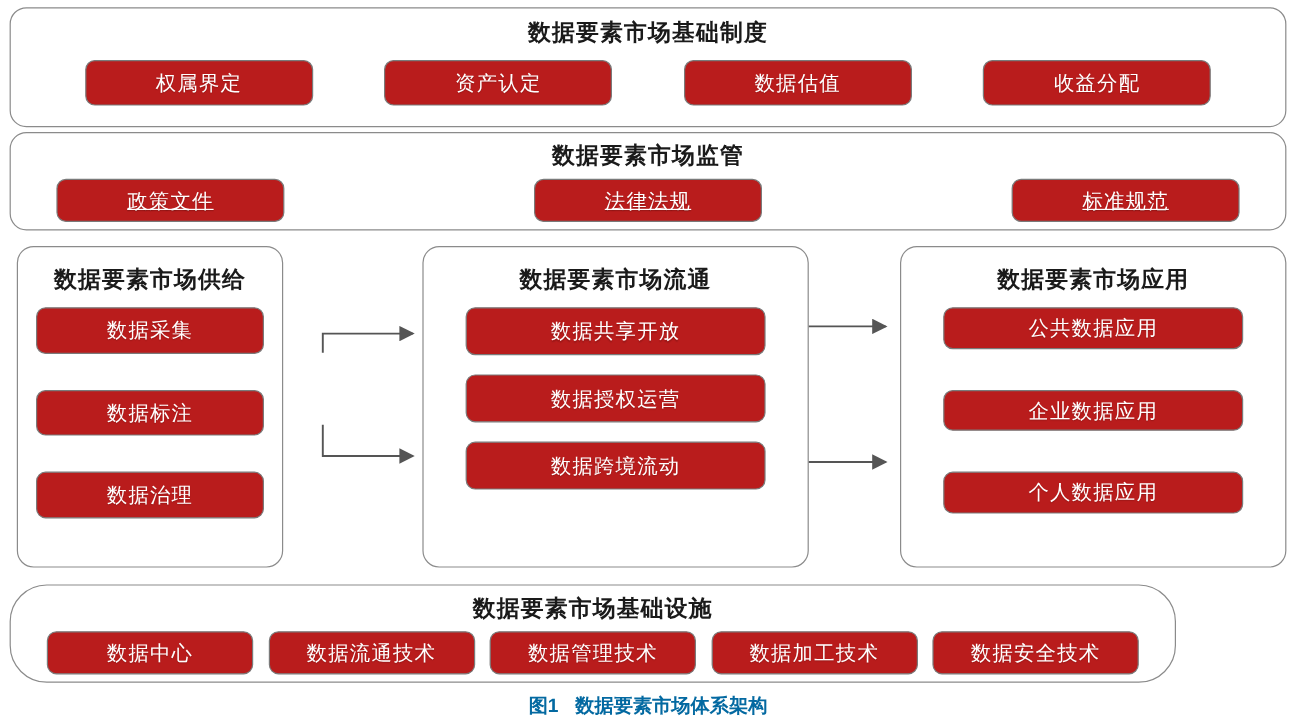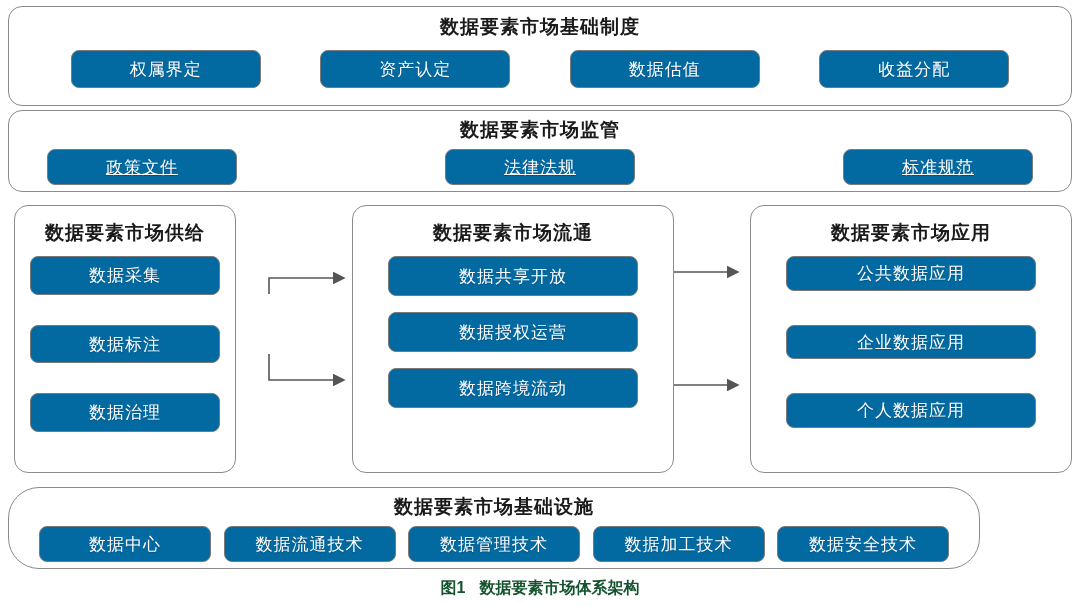--- a/index.html
+++ b/index.html
@@ -33,21 +33,21 @@
     text-align: center;
     font-size: 19px;
     font-weight: bold;
     color: #1a1a1a;
     letter-spacing: 1px;
   }
 
   
   .chip {
     box-sizing: border-box;
-    background: #0369a1;
+    background: #b91c1c;
     border: 1px solid #7a7a7a;
     border-radius: 8px;
     color: #ffffff;
     font-size: 17px;
     display: flex;
     align-items: center;
     justify-content: center;
     letter-spacing: 1px;
     text-shadow: 0 1px 1px rgba(0,0,0,0.18);
   }
@@ -145,21 +145,21 @@
     width: 172px; height: 36px;
   }
 
   
   #figure-caption {
     position: absolute;
     left: 0; right: 0; top: 578px;
     text-align: center;
     font-size: 16px;
     font-weight: bold;
-    color: #14532d;
+    color: #0369a1;
   }
   #figure-caption .cap-num { margin-right: 14px; }
 </style>
 </head>
 <body>
 
 <div class="canvas">
 
   <div class="panel" id="institution-panel">
     <div class="panel-title">数据要素市场基础制度</div>

